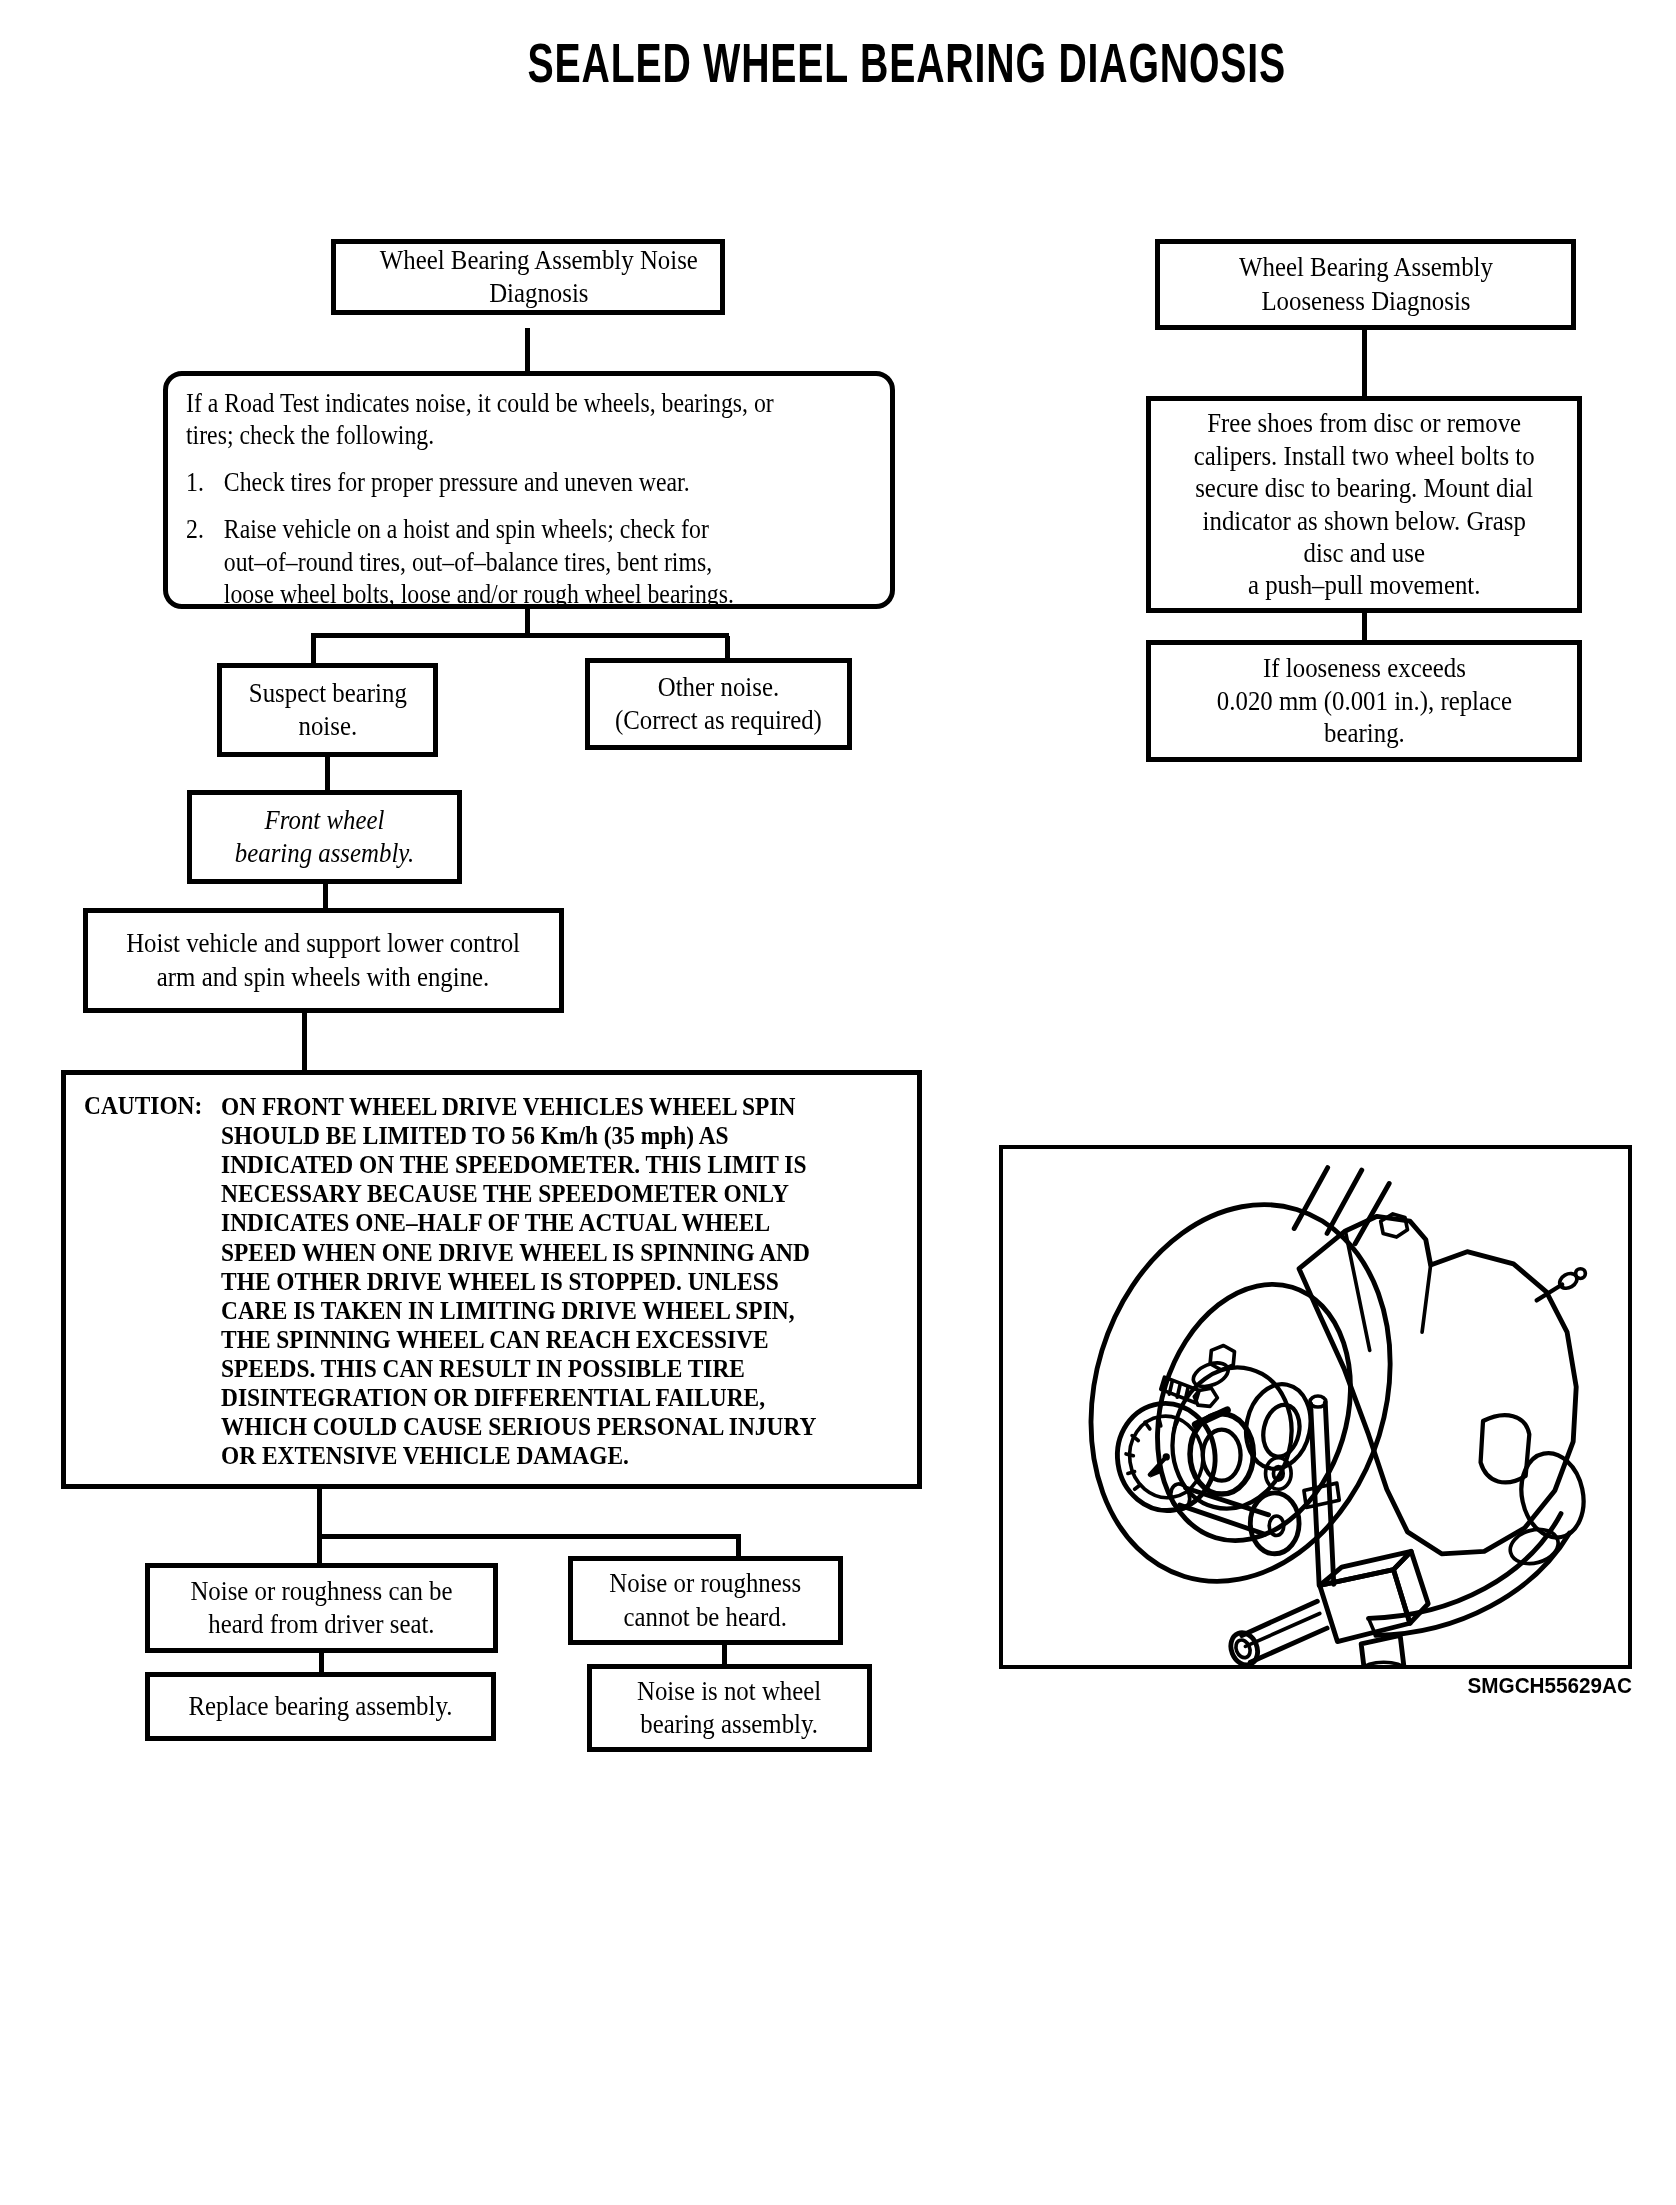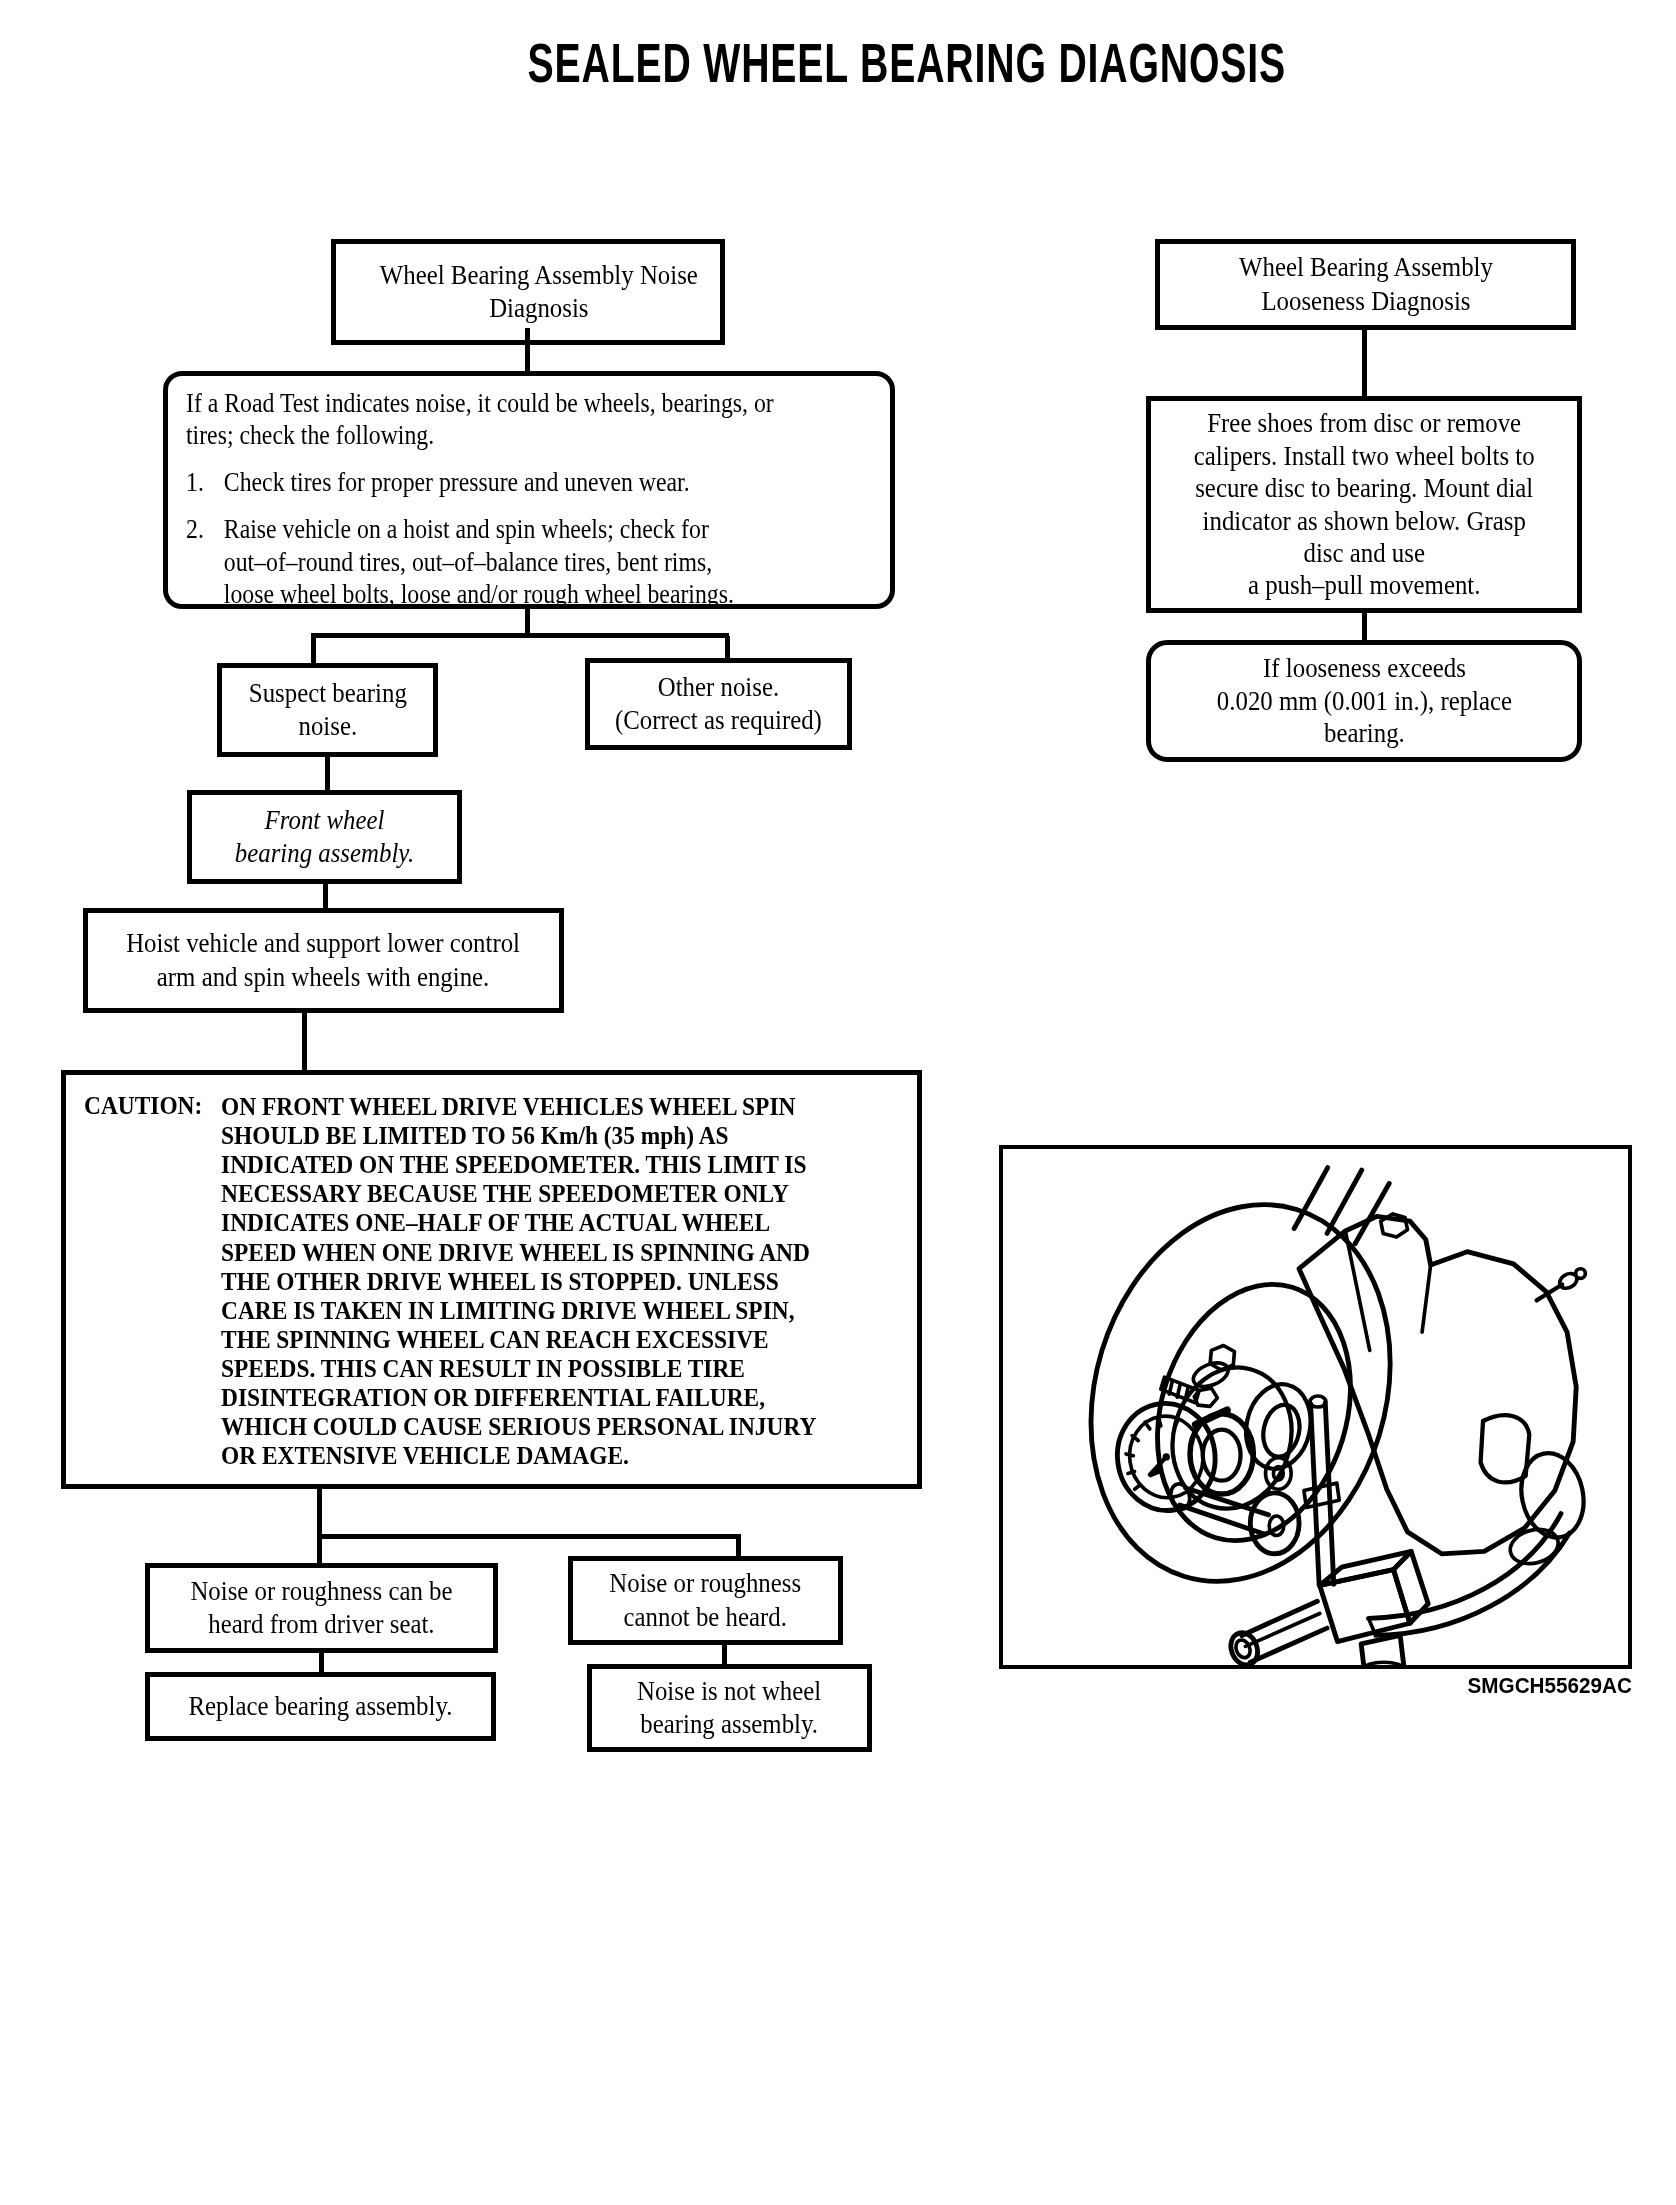--- a/index.html
+++ b/index.html
@@ -46,21 +46,21 @@
 </style>
 </head>
 <body>
 
 <div id="page">
 
   <div class="title">
     <span class="title-inner">SEALED WHEEL BEARING DIAGNOSIS</span>
   </div>
 
-  <div class="box" style="left:331px;top:239px;width:394px;height:106px;padding-left:21px;">
+  <div class="box" style="left:331px;top:239px;width:394px;height:76px;padding-left:21px;">
     <div class="ctext">Wheel Bearing Assembly Noise
 Diagnosis</div>
   </div>
 
   <div class="box roadtest" style="left:163px;top:371px;width:732px;height:238px;">
     <div class="shrink">
       <div class="rt-intro">If a Road Test indicates noise, it could be wheels, bearings, or
 tires; check the following.</div>
       <div class="rt-step">
         <span class="rt-num">1.</span>
@@ -140,21 +140,21 @@
 
   <div class="box" style="left:1146px;top:396px;width:436px;height:217px;">
     <div class="ctext" style="line-height:1.2;">Free shoes from disc or remove
 calipers. Install two wheel bolts to
 secure disc to bearing. Mount dial
 indicator as shown below. Grasp
 disc and use
 a push–pull movement.</div>
   </div>
 
-  <div class="box" style="left:1146px;top:640px;width:436px;height:122px;border-radius:21px;">
+  <div class="box" style="left:1146px;top:640px;width:436px;height:122px;">
     <div class="ctext" style="line-height:1.2;">If looseness exceeds
 0.020 mm (0.001 in.), replace
 bearing.</div>
   </div>
 
   <div class="ln" style="left:525px;top:328px;width:4.9px;height:44px;"></div>
   <div class="ln" style="left:525px;top:608px;width:4.9px;height:28px;"></div>
   <div class="ln" style="left:311px;top:633px;width:418px;height:4.9px;"></div>
   <div class="ln" style="left:311px;top:636px;width:4.9px;height:29px;"></div>
   <div class="ln" style="left:725px;top:636px;width:4.9px;height:25.5px;"></div>

